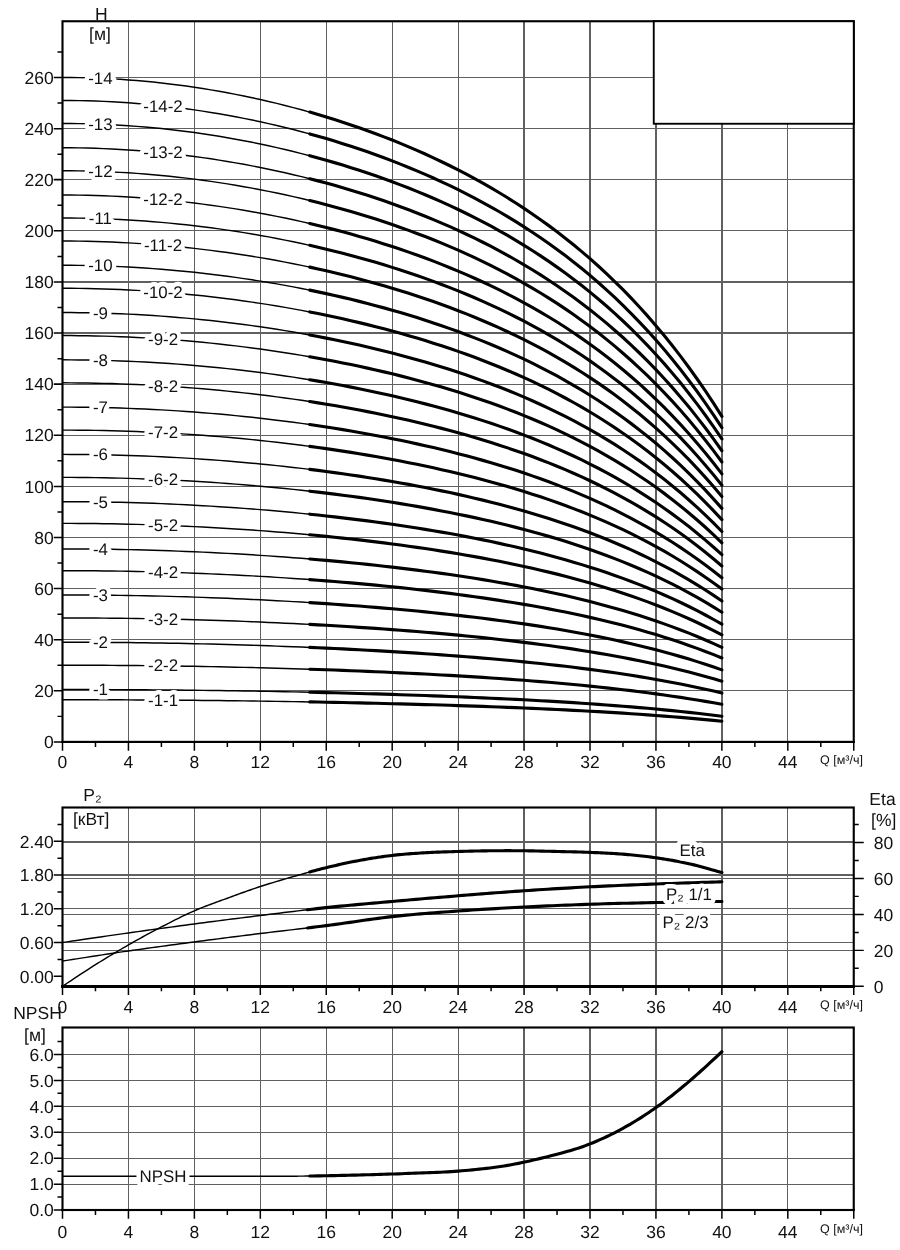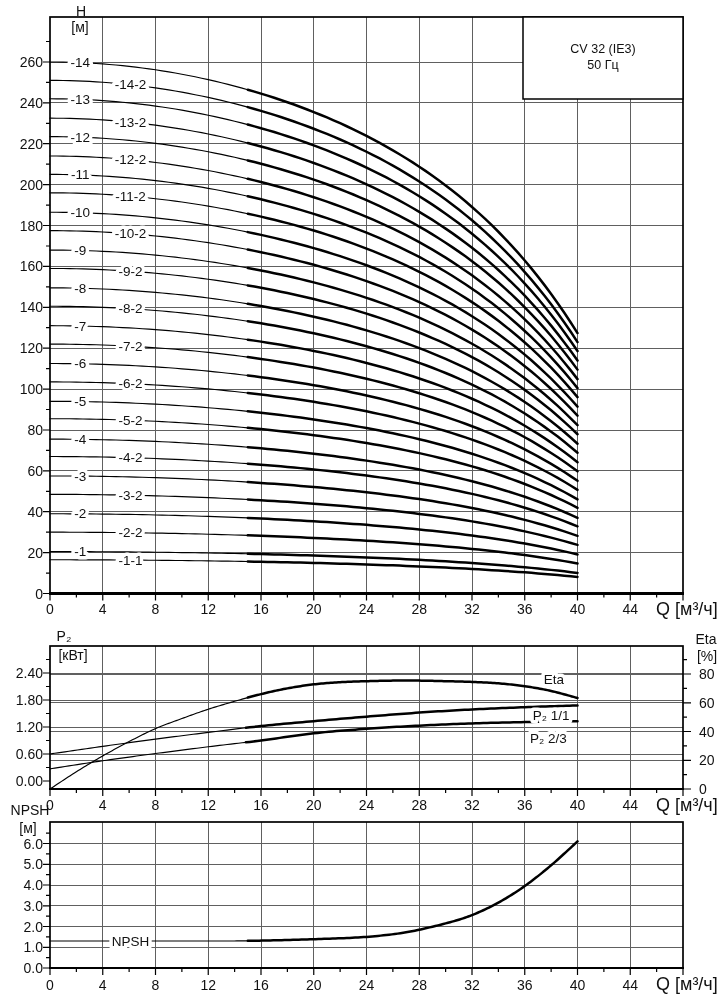--- a/index.html
+++ b/index.html
@@ -1,21 +1,21 @@
 <!DOCTYPE html>
 <html><head>
 <meta charset="utf-8">
 <style>
   html,body{margin:0;padding:0;background:#fff;}
   .page{position:relative;width:720px;height:1000px;background:#fff;
         font-family:"Liberation Sans", sans-serif;color:#111;overflow:hidden;}
   svg{position:absolute;left:0;top:0;}
   .ovl{position:absolute;transform:translate(-50%,-50%);font-size:14px;
        color:#111;white-space:nowrap;line-height:1;}
-  .ovlL{position:absolute;transform:translateY(-50%);font-size:18px;
+  .ovlL{position:absolute;transform:translateY(-50%);font-size:10px;
         color:#111;white-space:nowrap;line-height:1;}
   .titlebox{position:absolute;left:524px;top:18px;width:158px;height:80px;
         display:flex;flex-direction:column;align-items:center;justify-content:center;
         font-size:12.5px;line-height:1.25;color:#111;text-align:center;}
 </style>
 </head>
 <body>
 
 <div class="page">
 
@@ -199,26 +199,22 @@
       <text x="630.25" y="985" text-anchor="middle" dominant-baseline="central" font-size="14" font-family="&quot;Liberation Sans&quot;, sans-serif" fill="#111">44</text>
       <path d="M50.00 941.02L52.14 941.02L54.77 941.02L57.81 941.02L61.23 941.02L64.95 941.02L68.92 941.02L73.08 941.02L77.37 941.02L81.75 941.02L86.14 941.02L90.49 941.02L94.75 941.02L98.86 941.02L102.75 941.02L106.52 941.02L110.29 941.02L114.05 941.02L117.82 941.02L121.59 941.02L125.36 941.02L129.13 941.02L132.89 941.02L136.66 941.02L140.43 941.02L144.20 941.02L147.96 941.02L151.73 941.02L155.50 941.02L159.30 941.03L163.15 941.03L167.04 941.03L170.96 941.03L174.88 941.03L178.80 941.04L182.70 941.04L186.57 941.04L190.38 941.04L194.14 941.04L197.82 941.04L201.41 941.04L204.89 941.03L208.25 941.02L211.48 941.02L214.59 941.01L217.60 941.01L220.51 941.00L223.35 940.99L226.13 940.98L228.86 940.97L231.55 940.96L234.22 940.95L236.89 940.93L239.57 940.91L242.28 940.88L245.02 940.85L247.81 940.82" fill="none" stroke="#000" stroke-width="1.15" stroke-linejoin="round" stroke-linecap="round"></path>
       <path d="M247.81 940.82L250.64 940.78L253.46 940.74L256.29 940.69L259.12 940.64L261.94 940.58L264.77 940.53L267.59 940.47L270.42 940.40L273.25 940.34L276.07 940.27L278.90 940.20L281.72 940.13L284.55 940.06L287.38 939.99L290.20 939.91L293.03 939.84L295.85 939.76L298.68 939.68L301.50 939.60L304.33 939.52L307.16 939.43L309.98 939.34L312.81 939.25L315.63 939.16L318.46 939.06L321.29 938.96L324.11 938.85L326.94 938.74L329.76 938.63L332.59 938.53L335.42 938.43L338.24 938.33L341.07 938.23L343.89 938.13L346.72 938.02L349.54 937.90L352.37 937.77L355.20 937.62L358.02 937.46L360.85 937.29L363.67 937.09L366.50 936.88L369.33 936.64L372.15 936.40L374.98 936.15L377.80 935.89L380.63 935.62L383.46 935.34L386.28 935.03L389.11 934.71L391.93 934.37L394.76 934.01L397.58 933.63L400.41 933.21L403.24 932.78L406.06 932.31L408.92 931.81L411.83 931.26L414.78 930.68L417.75 930.06L420.73 929.42L423.71 928.76L426.67 928.08L429.59 927.40L432.47 926.71L435.28 926.02L438.02 925.34L440.67 924.67L443.21 924.02L445.63 923.39L447.92 922.79L450.08 922.21L452.15 921.64L454.12 921.09L456.02 920.55L457.85 920.00L459.64 919.46L461.39 918.90L463.12 918.33L464.85 917.74L466.59 917.13L468.35 916.49L470.15 915.81L472.00 915.09L473.88 914.34L475.77 913.56L477.65 912.77L479.54 911.95L481.42 911.12L483.30 910.26L485.19 909.38L487.07 908.48L488.96 907.56L490.84 906.62L492.72 905.65L494.61 904.67L496.49 903.66L498.38 902.64L500.26 901.59L502.14 900.52L504.03 899.43L505.91 898.32L507.79 897.19L509.68 896.03L511.56 894.86L513.45 893.66L515.33 892.44L517.21 891.20L519.10 889.94L520.98 888.66L522.87 887.36L524.75 886.04L526.63 884.69L528.52 883.32L530.40 881.92L532.29 880.50L534.17 879.06L536.05 877.60L537.94 876.12L539.82 874.62L541.71 873.10L543.59 871.56L545.47 870.01L547.36 868.45L549.24 866.88L551.13 865.29L553.07 863.62L555.12 861.83L557.25 859.95L559.43 858.00L561.63 856.02L563.81 854.03L565.96 852.06L568.04 850.15L570.03 848.31L571.89 846.59L573.59 845.02L575.12 843.61L576.43 842.40L577.50 841.42" fill="none" stroke="#000" stroke-width="2.5" stroke-linejoin="round" stroke-linecap="round"></path>
       <text x="130.44375" y="941.025" text-anchor="middle" dominant-baseline="central" font-size="13.5" font-family="&quot;Liberation Sans&quot;, sans-serif" fill="#111" style="paint-order:stroke;stroke:#ffffff;stroke-width:7px;stroke-linejoin:round;">NPSH</text>
     </svg>
 
   <div class="ovl" style="left:81px;top:11px;">H</div>
   <div class="ovl" style="left:80px;top:27px;">[м]</div>
   <div class="ovlL" style="left:656px;top:609px;">Q [м³/ч]</div>
 
-  <div class="titlebox">
-    <div>CV 32 (IE3)</div>
-    <div>50 Гц</div>
-  </div>
-
-  <div class="ovl" style="left:64px;top:636px;">P₂</div>
+
+  <div class="ovl" style="left:74px;top:636px;">P₂</div>
   <div class="ovl" style="left:73px;top:655px;text-align:right;">[кВт]</div>
   <div class="ovl" style="left:706px;top:639px;">Eta</div>
   <div class="ovl" style="left:707px;top:656px;">[%]</div>
   <div class="ovlL" style="left:656px;top:805px;">Q [м³/ч]</div>
 
   <div class="ovl" style="left:30px;top:810px;">NPSH</div>
   <div class="ovl" style="left:28px;top:828px;">[м]</div>
   <div class="ovlL" style="left:656px;top:984px;">Q [м³/ч]</div>
 </div>
 

